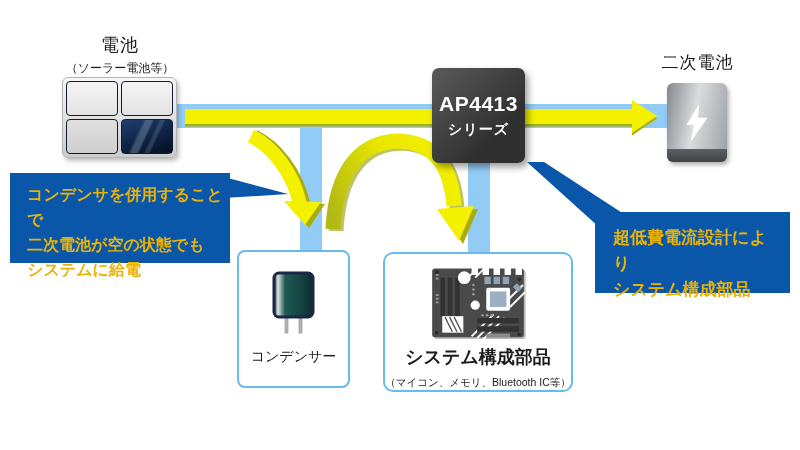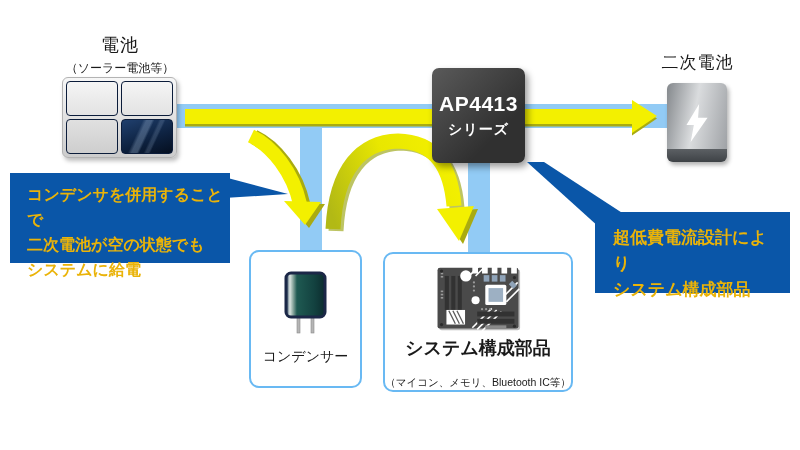--- a/index.html
+++ b/index.html
@@ -52,25 +52,25 @@
   }
   .battery .strip{position:absolute;left:0;right:0;bottom:0;height:13px;
     background:linear-gradient(180deg,#5c6064,#3e4246);}
   
   .comp-box{
     z-index:2;box-sizing:border-box;background:#fff;
     border:2px solid #69b9f3;border-radius:10px;
     display:flex;flex-direction:column;align-items:center;
     color:#1a1a1a;text-align:center;
   }
-  .box-capacitor{left:249px;top:250px;width:113px;height:138px;padding-top:19px;}
+  .box-capacitor{left:237px;top:250px;width:113px;height:138px;padding-top:19px;border-radius:8px;}
   .box-system{left:383px;top:252px;width:190px;height:140px;padding-top:9px;}
   .cap-label{font-size:14px;margin-top:13px;}
   .sys-label{font-size:18px;font-weight:600;margin-top:5px;}
-  .sys-sub{font-size:10.5px;margin-top:16px;}
+  .sys-sub{font-size:10.5px;margin-top:7px;}
   
   .callout{
     z-index:5;box-sizing:border-box;background:#0a56a8;color:#eab308;
     font-weight:bold;
   }
   .callout-left{left:10px;top:173px;width:220px;height:90px;padding:9px 0 0 17px;
     font-size:16px;line-height:25px;}
   .callout-right{left:595px;top:212px;width:195px;height:81px;padding:13px 9px 0 18px;
     font-size:17px;line-height:26px;}
   .callout span{display:block;}

